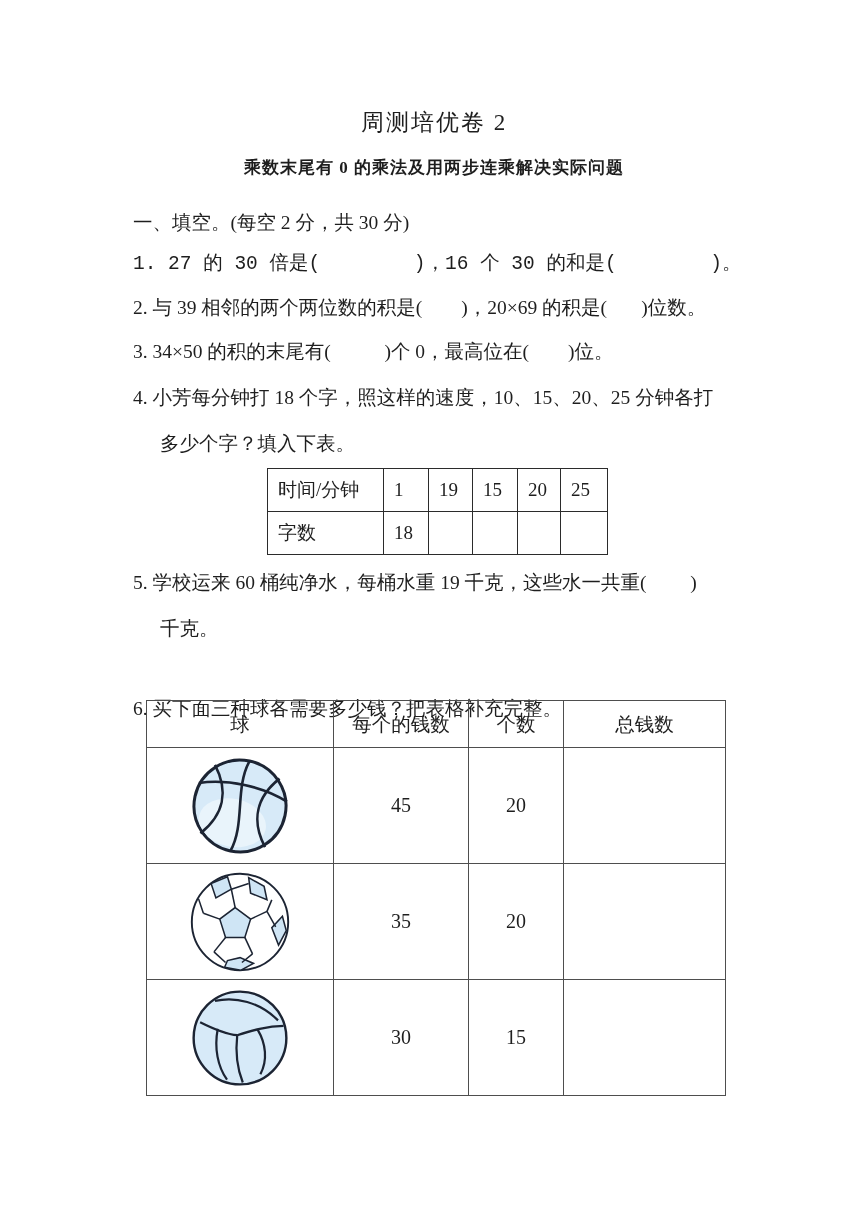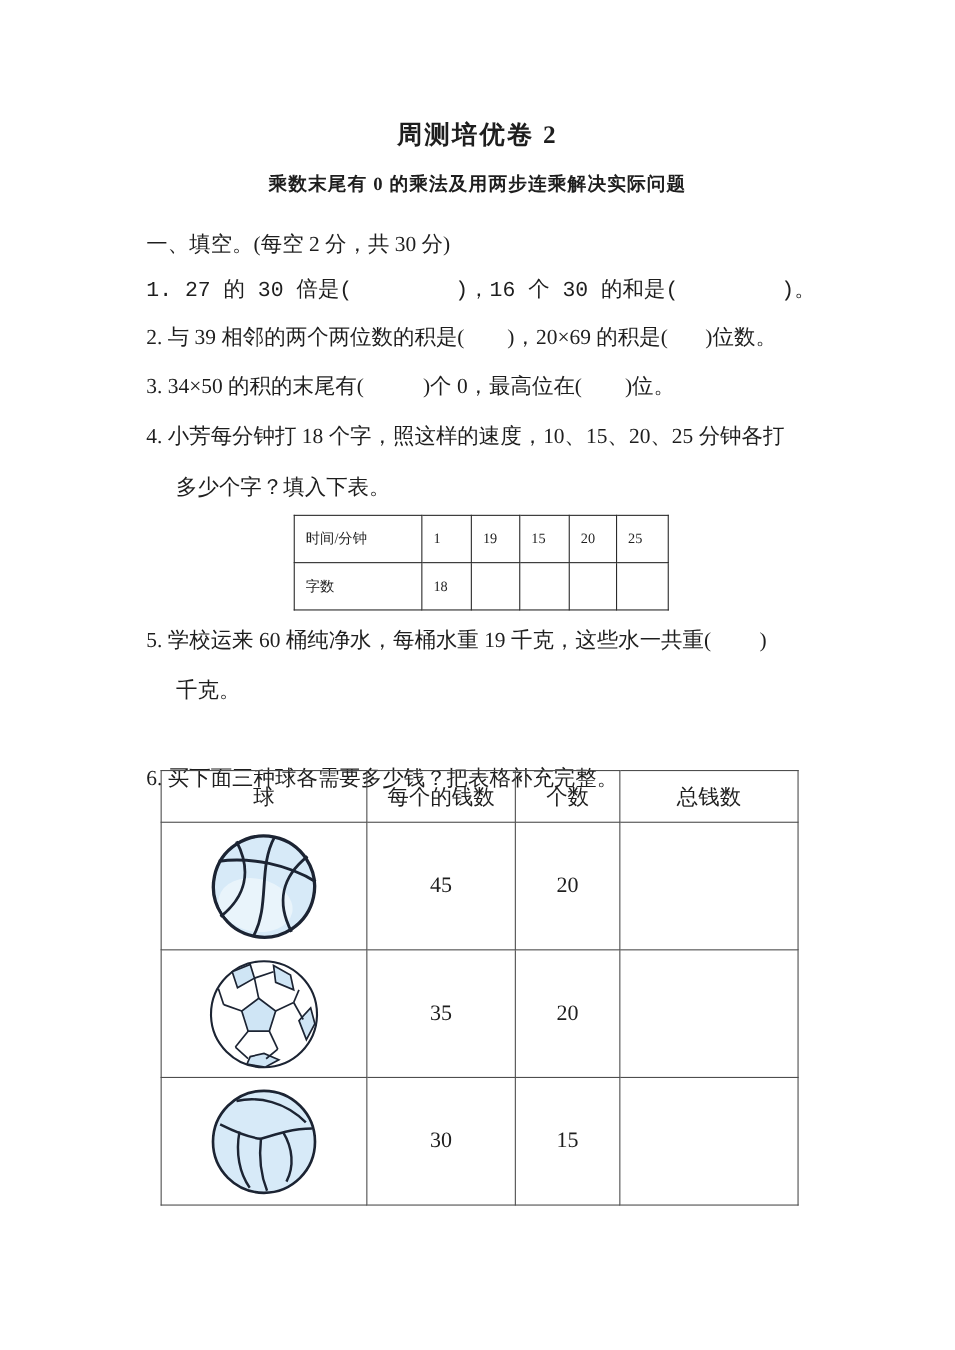--- a/index.html
+++ b/index.html
@@ -3,21 +3,21 @@
 <meta charset="utf-8">
 <style>
   html,body { margin:0; padding:0; }
   body {
     width:868px; height:1227px; background:#ffffff; position:relative;
     font-family:"Liberation Serif","DejaVu Serif",serif; color:#1e1e1e;
     overflow:hidden;
   }
   .title {
     position:absolute; top:107px; left:0; width:100%; text-align:center;
-    font-size:23px; font-weight:bold; letter-spacing:2px;
+    font-size:23px; font-weight:normal; letter-spacing:2px;
   }
   .subtitle {
     position:absolute; top:156px; left:0; width:100%; text-align:center;
     font-size:17px; font-weight:bold; letter-spacing:1px;
   }
   .qline {
     position:absolute; white-space:pre; font-size:19.5px; line-height:26px;
   }
   #heading { top:210px; left:133px; }
   #q1 { top:251px; left:133px;font-family:Liberation Mono, monospace; }
@@ -27,21 +27,21 @@
   #q4b { top:431px; left:160px; }
   #q5a { top:570px; left:133px; }
   #q5b { top:616px; left:160px; }
   #q6  { top:664px; left:133px;margin-top:32px; }
 
   table { border-collapse:collapse; position:absolute; table-layout:fixed; }
 
   #typing-table { top:468px; left:267px; width:340px; }
   #typing-table td {
     border:1.6px solid #2b2b2b; height:42px; padding:0 0 0 10px;
-    font-size:13px; overflow:hidden;
+    font-size:19px; overflow:hidden;
   }
 
   #balls-table { top:700px; left:146px; width:579px; }
   #balls-table th, #balls-table td { border:1px solid #4e4e4e; overflow:hidden; }
   #balls-table th {
     font-weight:normal; font-size:19.5px; height:44px; text-align:center;
   }
   #balls-table td { height:113px; text-align:center; vertical-align:middle; }
   #balls-table td.num { font-size:20px; }
   .ball-cell svg { display:block; margin:0 auto; }

